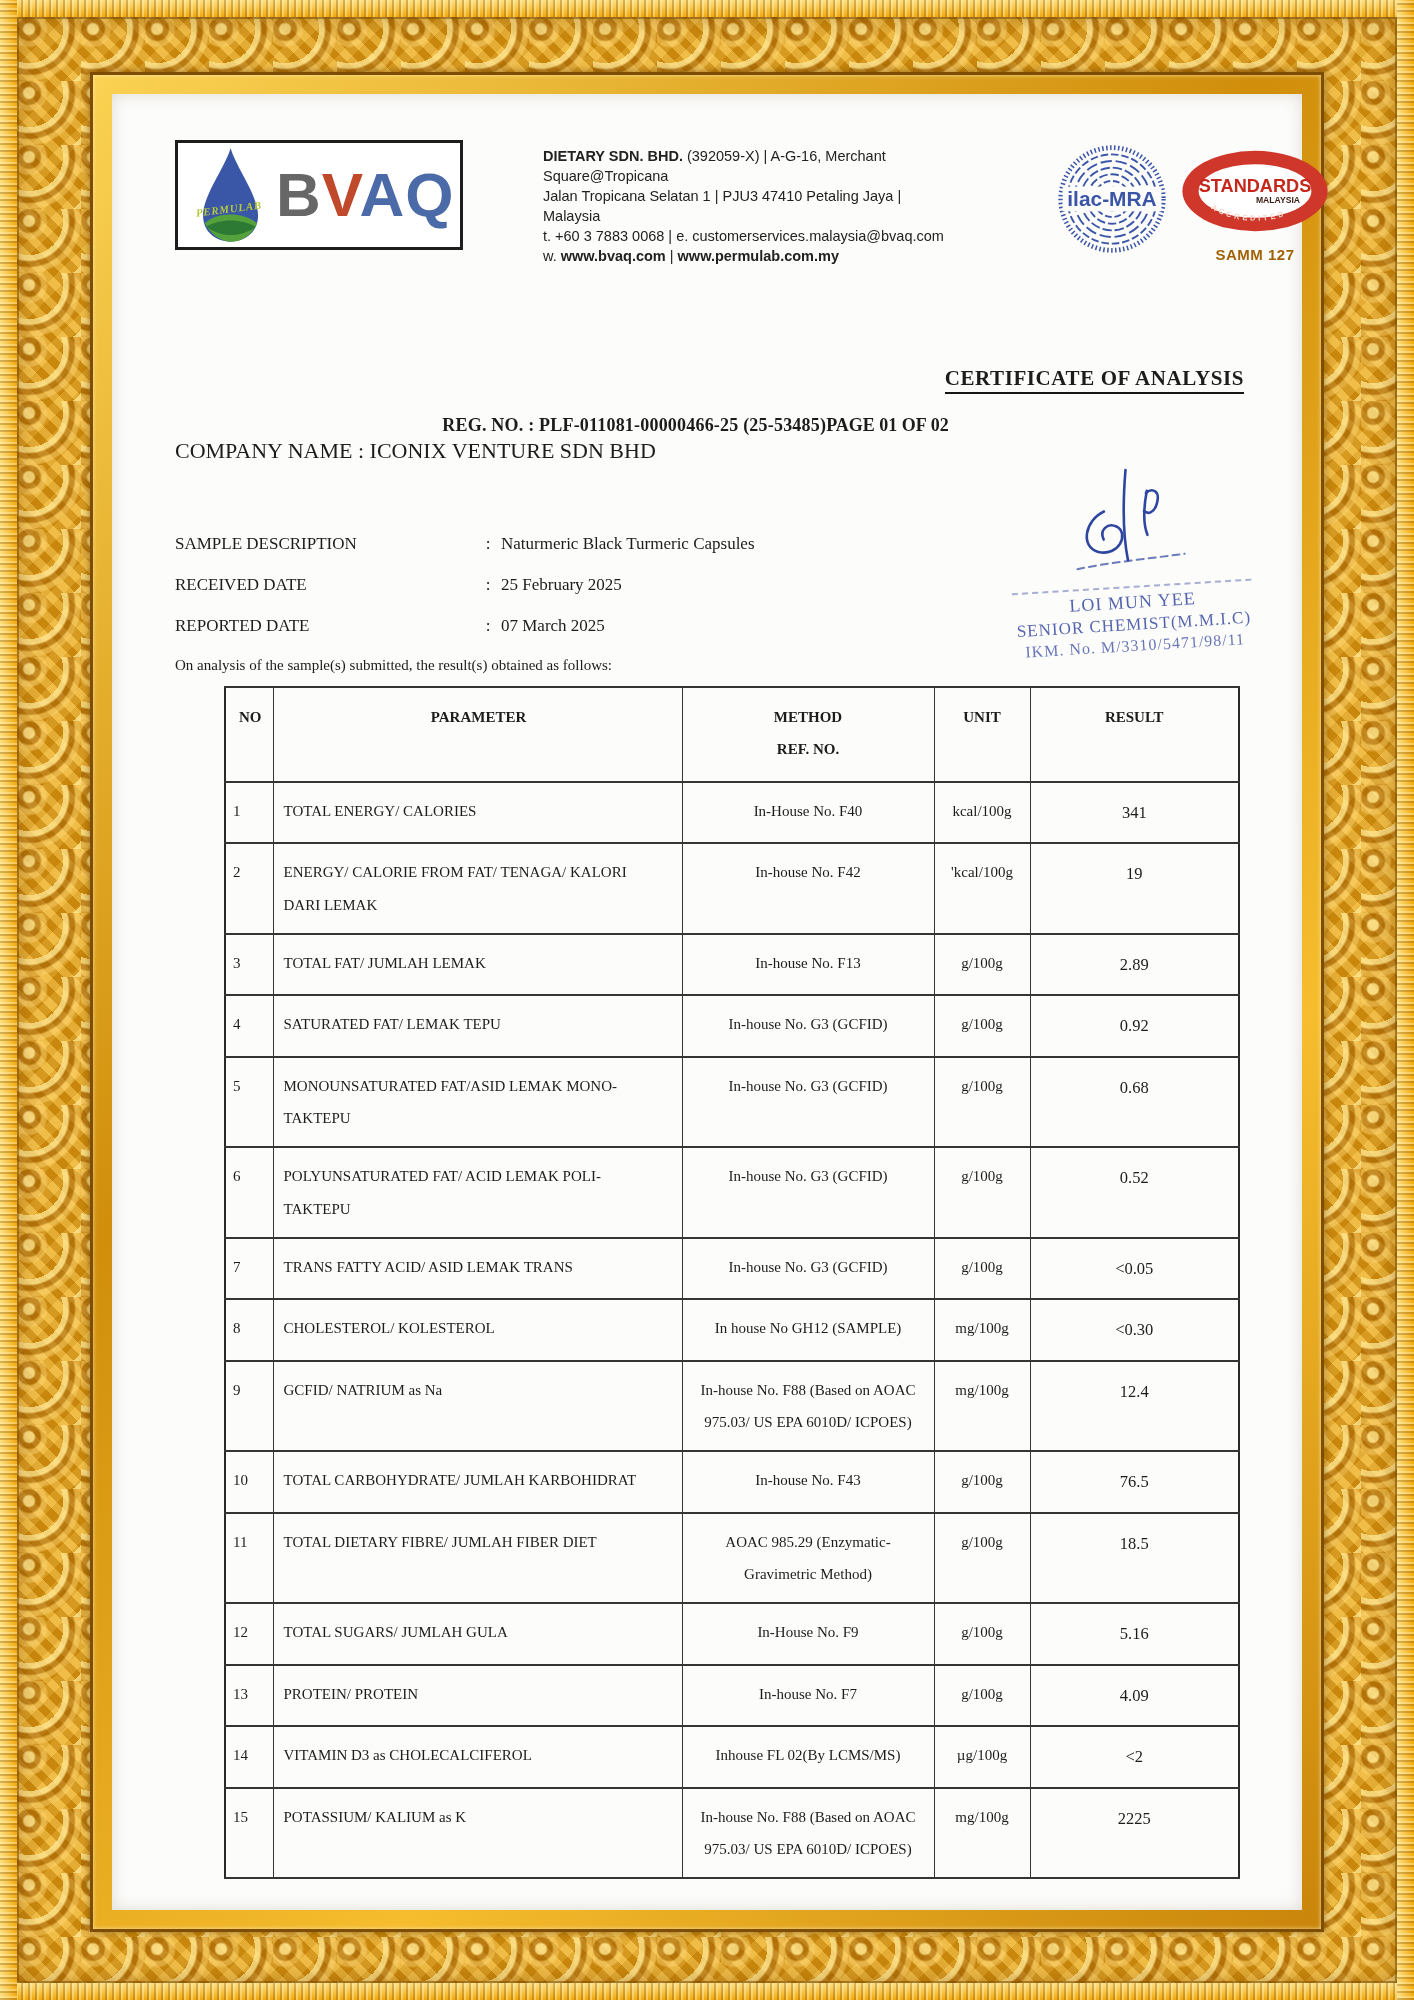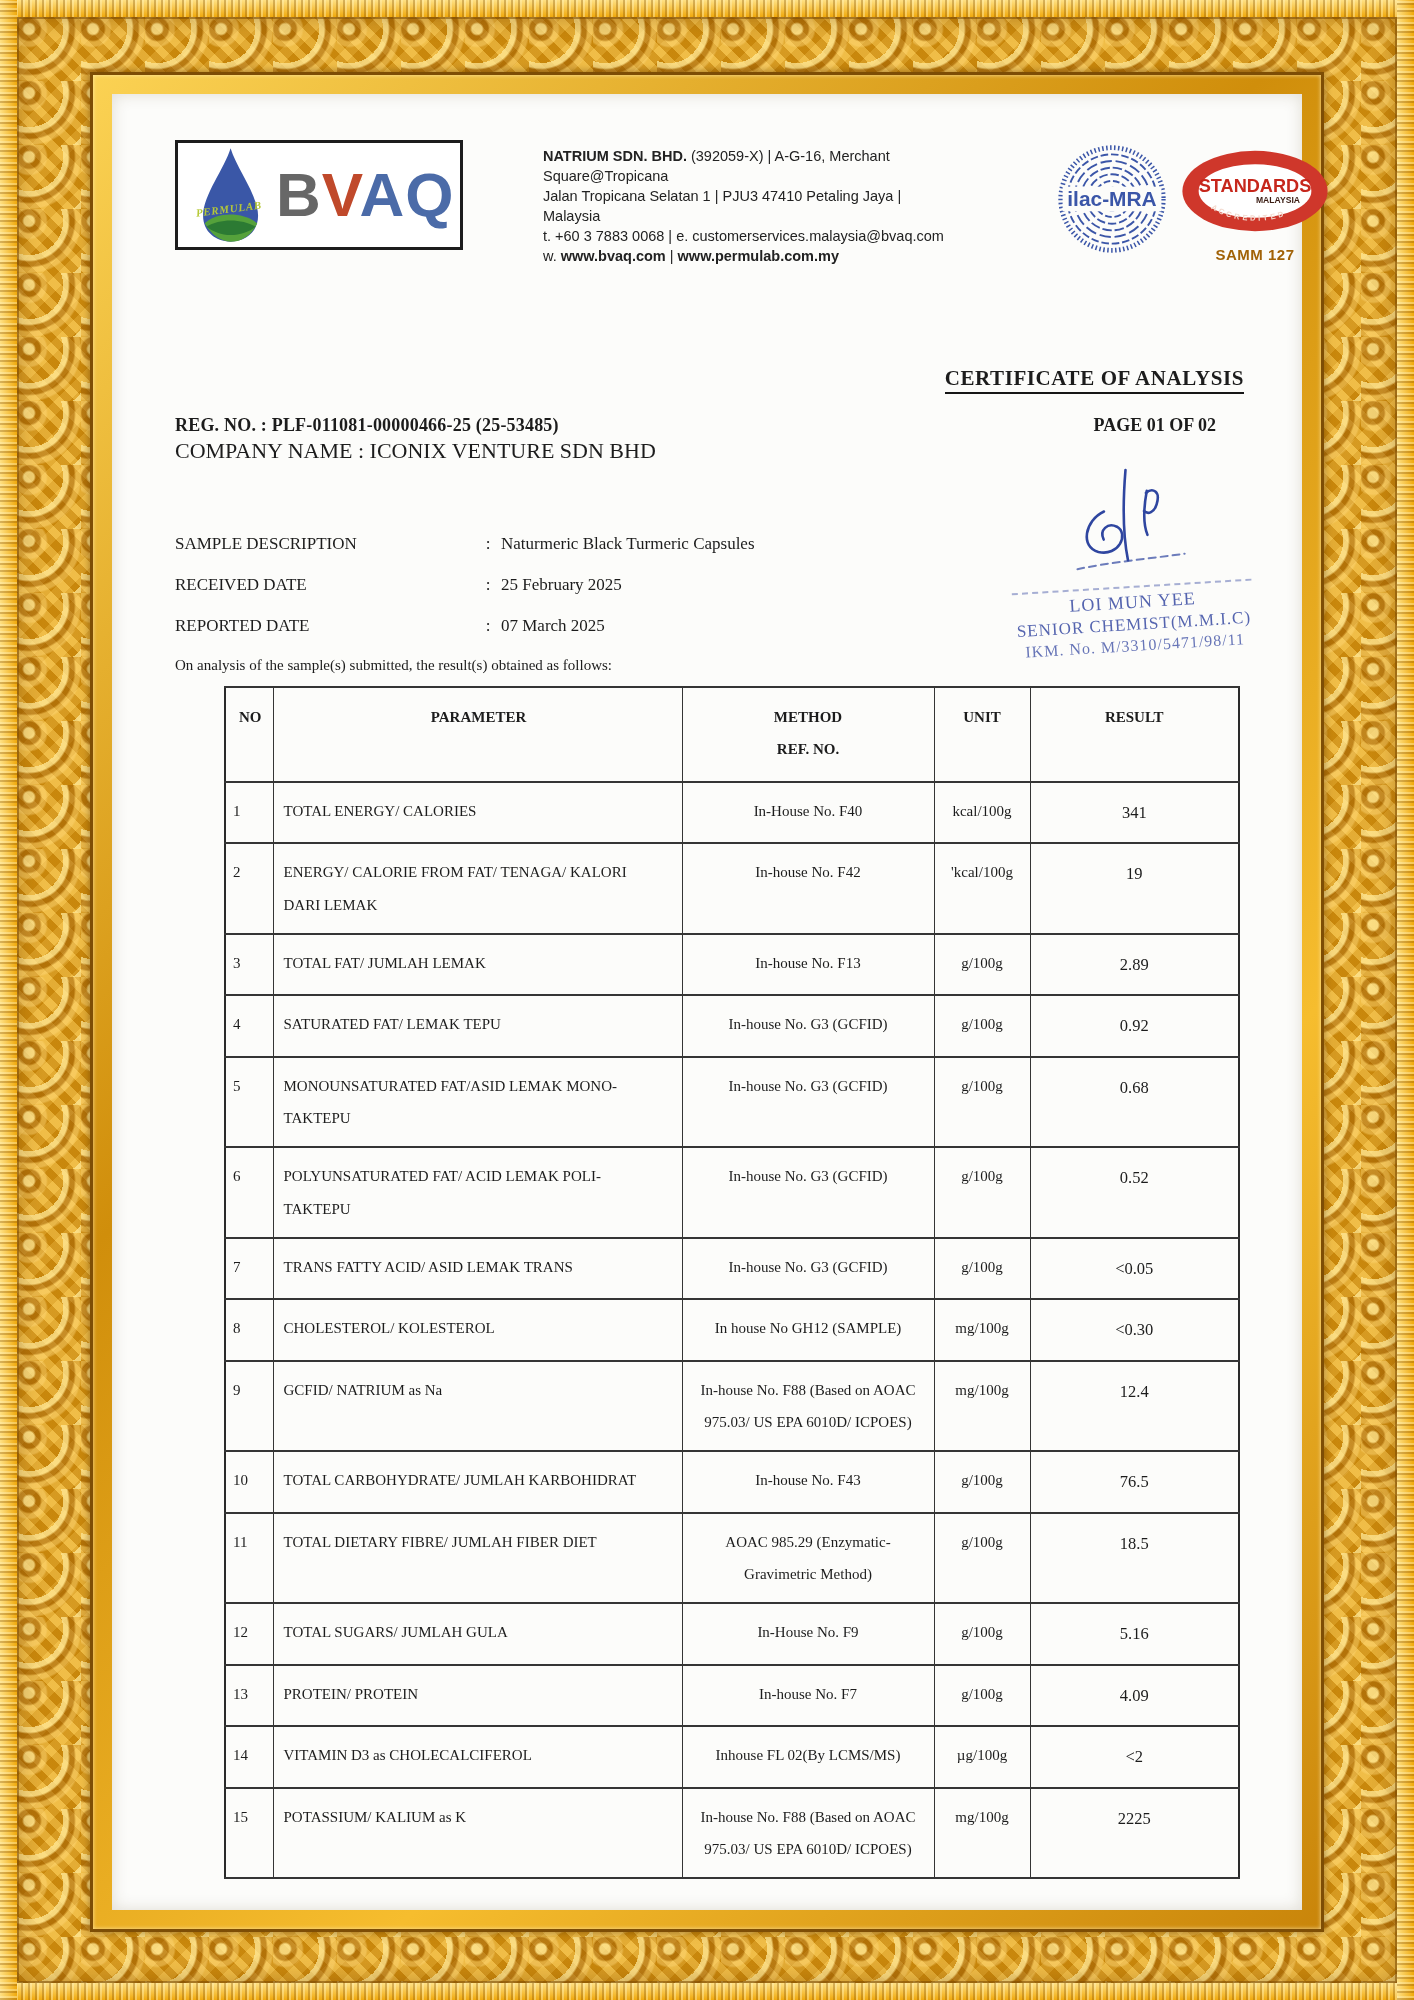--- a/index.html
+++ b/index.html
@@ -46,21 +46,21 @@
     font-size:14.5px;line-height:20px;color:#222;}
   .info b{font-weight:bold;}
   .seal-ilac{position:absolute;left:880px;top:2px;width:114px;height:114px;}
   .seal-std-wrap{position:absolute;left:1002px;top:8px;width:156px;text-align:center;}
   .seal-std{width:156px;height:86px;}
   .samm{font-family:"Liberation Sans",sans-serif;font-weight:bold;font-size:15px;letter-spacing:.5px;margin-top:8px;color:#a16207;}
 
   
   .title-wrap{text-align:right;margin-top:108px;}
   .coa-title{font-size:21px;font-weight:bold;letter-spacing:.6px;border-bottom:2.5px solid #161616;padding-bottom:2px;}
-  .reg-row{display:flex;justify-content:space-between;margin-top:24px;padding-right:28px;}
+  .reg-row{display:flex;justify-content:center;margin-top:24px;padding-right:28px;}
   .reg-no{font-size:18px;font-weight:bold;letter-spacing:.2px;}
   .page-no{font-size:18px;font-weight:bold;}
   .company{font-size:22px;font-weight:normal;margin-top:2px;}
 
   .fields{margin-top:70px;}
   .field-row{display:flex;font-size:17px;margin-bottom:21px;}
   .f-label{width:300px;}
   .f-colon{width:26px;text-align:center;}
   .note{font-size:15px;margin-top:16px;}
 
@@ -110,21 +110,21 @@
           <svg class="drop-svg" viewBox="0 0 95 120">
             <path d="M47,4 C40,28 14,60 14,85 C14,104 29,116 47,116 C65,116 80,104 80,85 C80,60 54,28 47,4 Z" fill="#3a57a7"></path>
             <path d="M16,94 C30,80 62,80 79,94 C71,110 59,116 47,116 C35,116 24,108 16,94 Z" fill="#55a13b"></path>
             <path d="M18,98 C34,88 60,88 77,98 C70,104 58,108 47,108 C36,108 26,104 18,98 Z" fill="#2c7a33"></path>
             <text x="6" y="86" font-family="Liberation Serif,serif" font-style="italic" font-weight="bold" font-size="13" fill="#b6c937" letter-spacing="1" transform="rotate(-7 6 86)">PERMULAB</text>
           </svg>
           <div class="brand"><span class="l1">B</span><span class="l2">V</span><span class="l3">A</span><span class="l4">Q</span></div>
         </div>
 
         <div class="info">
-          <div><b>NATRIUM SDN. BHD.</b><span> (392059-X) | A-G-16, Merchant Square@Tropicana</span></div>
+          <div><b>DIETARY SDN. BHD.</b><span> (392059-X) | A-G-16, Merchant Square@Tropicana</span></div>
           <div>Jalan Tropicana Selatan 1 | PJU3 47410 Petaling Jaya | Malaysia</div>
           <div>t. +60 3 7883 0068 | e. customerservices.malaysia@bvaq.com</div>
           <div><span>w. </span><b>www.bvaq.com</b><span> | </span><b>www.permulab.com.my</b></div>
         </div>
 
         <svg class="seal-ilac" viewBox="0 0 120 120">
           <g fill="none" stroke="#3b56a8">
             <circle cx="60" cy="60" r="54" stroke-width="5" stroke-dasharray="1.6 2.6"></circle>
             <circle cx="60" cy="60" r="47" stroke-width="2" stroke-dasharray="8 3"></circle>
             <circle cx="60" cy="60" r="40" stroke-width="2" stroke-dasharray="12 4"></circle>

